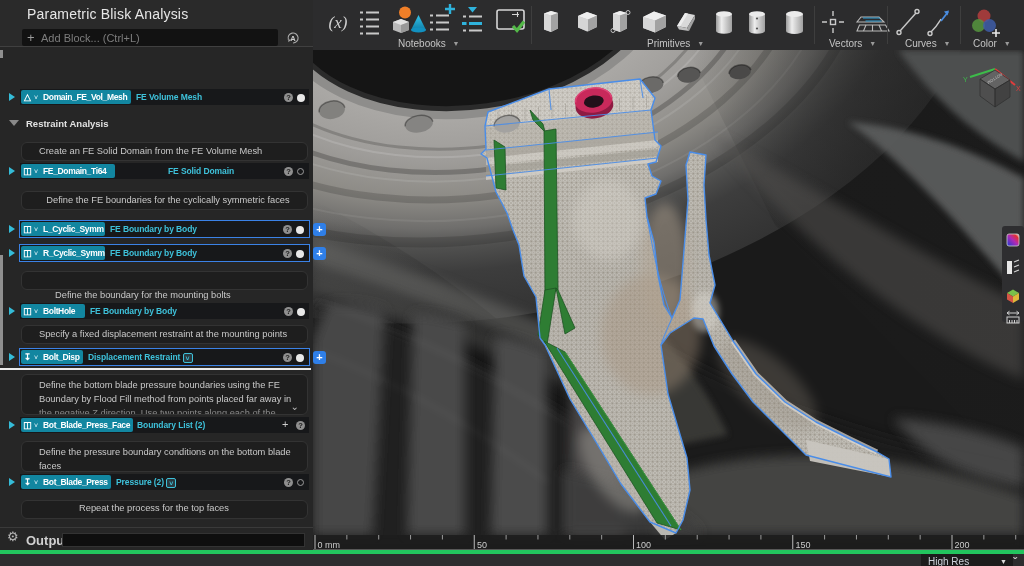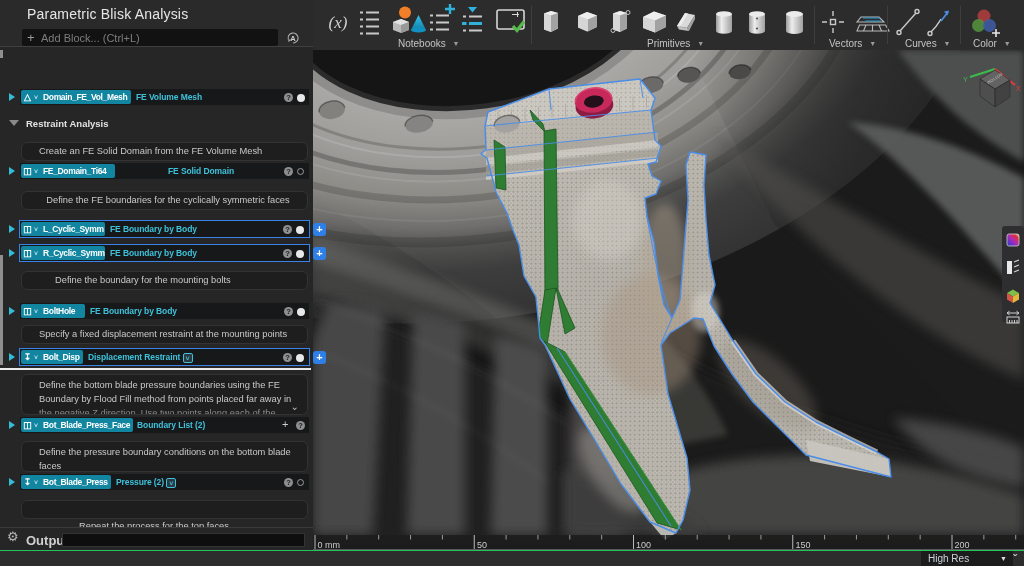--- a/index.html
+++ b/index.html
@@ -32,21 +32,21 @@
 #whiteline { position:absolute; left:0; top:368px; width:311px; height:1.5px; background:#ececec; z-index:5; }
 #outrow { position:absolute; left:0; top:527px; width:313px; height:23px; background:#262626; border-top:1px solid #3a3a3a; }
 #outfield { position:absolute; left:62px; top:5px; width:243px; height:14px; background:#0e0e0e; border:1px solid #333; }
 #outlabel { position:absolute; left:26px; top:5px; font-size:13px; font-weight:bold; color:#d0d0d0; }
 .scrollbar { position:absolute; left:0px; width:2.5px; background:#8f8f8f; z-index:40; }
 
 #toolbar { position:absolute; left:313px; top:0; width:711px; height:50px; background:#2c2c2d; }
 .tlabel { position:absolute; top:38px; font-size:10px; color:#c4c4c4; white-space:nowrap; }
 .tlabel .car { color:#9a9a9a; font-size:7px; vertical-align:1px; margin-left:4px; }
 
-#statusbar { position:absolute; left:0; top:550px; width:1024px; height:16px; background:#2d2d2e; border-top:1px solid #22c55e; }
+#statusbar { position:absolute; left:0; top:550px; width:1024px; height:16px; background:#2d2d2e; border-top:4px solid #22c55e; }
 #hires { position:absolute; left:921px; top:0px; width:92px; height:16px; background:#1c1c1c; color:#ccd2da; font-size:10px; line-height:16px; }
 #hires .t { margin-left:7px; }
 #hires .c { position:absolute; right:6px; top:0; color:#ddd; font-size:7px; }
 #chev { position:absolute; left:1013px; top:2px; color:#c5c5c5; font-size:12px; font-weight:bold; }
 </style>
 </head>
 <body>
 <div id="app">
 
   <div id="viewport" class="abs" style="left:313px; top:50px; width:711px; height:500px; background:#191919; overflow:hidden;">
@@ -450,21 +450,21 @@
     <div class="row sel" style="top:245px;">
       <div class="chip" style="width:84px;"><span class="ic">◫</span><span class="ch">˅</span>R_Cyclic_Symm</div>
       <div class="typ" style="left:90px;">FE Boundary by Body</div>
       <div class="qm" style="left:263px;">?</div>
         <div class="dotf" style="left:276px;"></div>
     </div>
     <div class="tri" style="left:9px; top:248px;"></div>
     <div class="plusbtn" style="left:313px; top:247px;">+</div>
 
     <div class="desc" style="top:271px; height:19px;">
-      <div class="in" style="top:3px;padding-left:16px;">Define the boundary for the mounting bolts</div>
+      <div class="in" style="top:18px;padding-left:16px;">Define the boundary for the mounting bolts</div>
     </div>
     <div class="row" style="top:303px;">
       <div class="chip" style="width:64px;"><span class="ic">◫</span><span class="ch">˅</span>BoltHole</div>
       <div class="typ" style="left:70px;">FE Boundary by Body</div>
       <div class="qm" style="left:264px;">?</div>
         <div class="dotf" style="left:277px;"></div>
     </div>
     <div class="tri" style="left:9px; top:306px;"></div>
 
     <div class="desc" style="top:325px; height:19px;">
@@ -498,21 +498,21 @@
     </div>
     <div class="row" style="top:474px;">
       <div class="chip" style="width:90px;"><span class="ic">↧</span><span class="ch">˅</span>Bot_Blade_Press</div>
       <div class="typ" style="left:96px;">Pressure (2) <span class="ddbox">˅</span></div>
       <div class="qm" style="left:264px;">?</div>
         <div class="doth" style="left:277px;"></div>
     </div>
     <div class="tri" style="left:9px; top:477px;"></div>
 
     <div class="desc" style="top:500px; height:19px;">
-      <div class="in" style="top:20px;padding-left:40px;">Repeat the process for the top faces</div>
+      <div class="in" style="top:2px;padding-left:40px;">Repeat the process for the top faces</div>
     </div>
 
     <div id="outrow">
       <div class="abs" style="left:7px; top:1px; font-size:13px; color:#b5b5b5;">⚙</div>
       <div id="outlabel">Output:</div>
       <div id="outfield"></div>
     </div>
 
     <div class="scrollbar" style="top:50px; height:8px;"></div>
     <div class="scrollbar" style="top:255px; height:110px;"></div>

